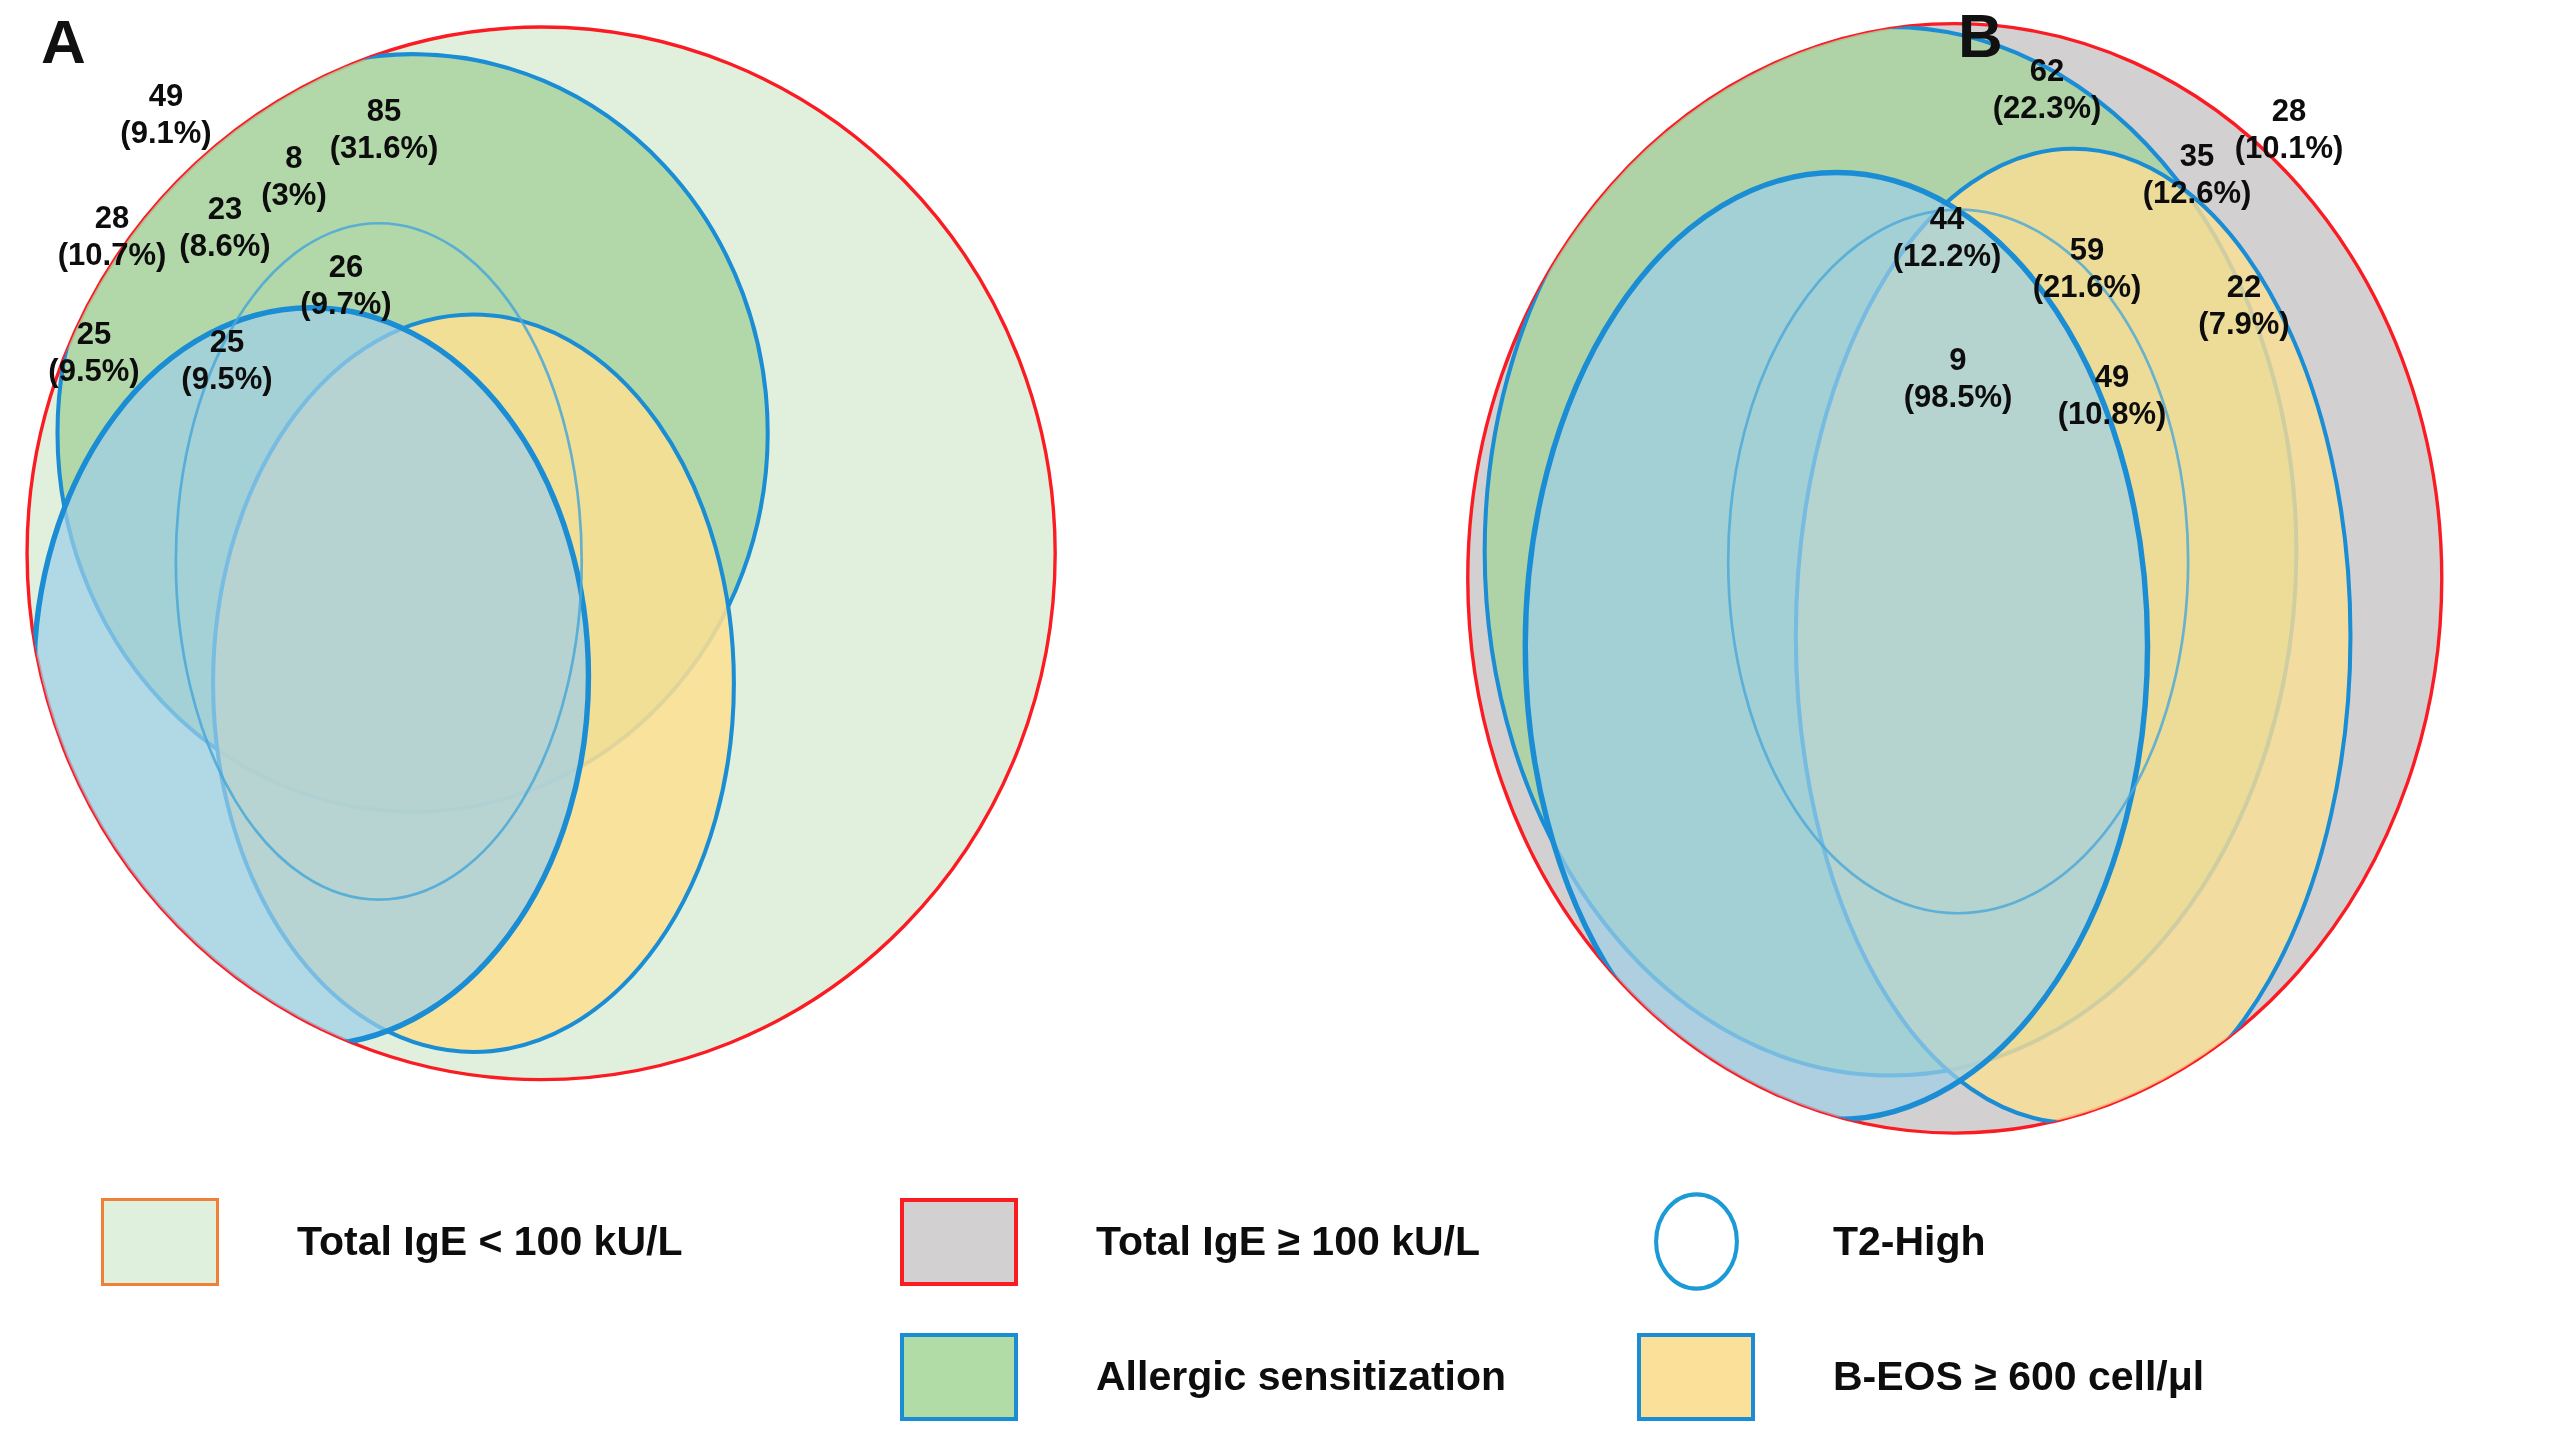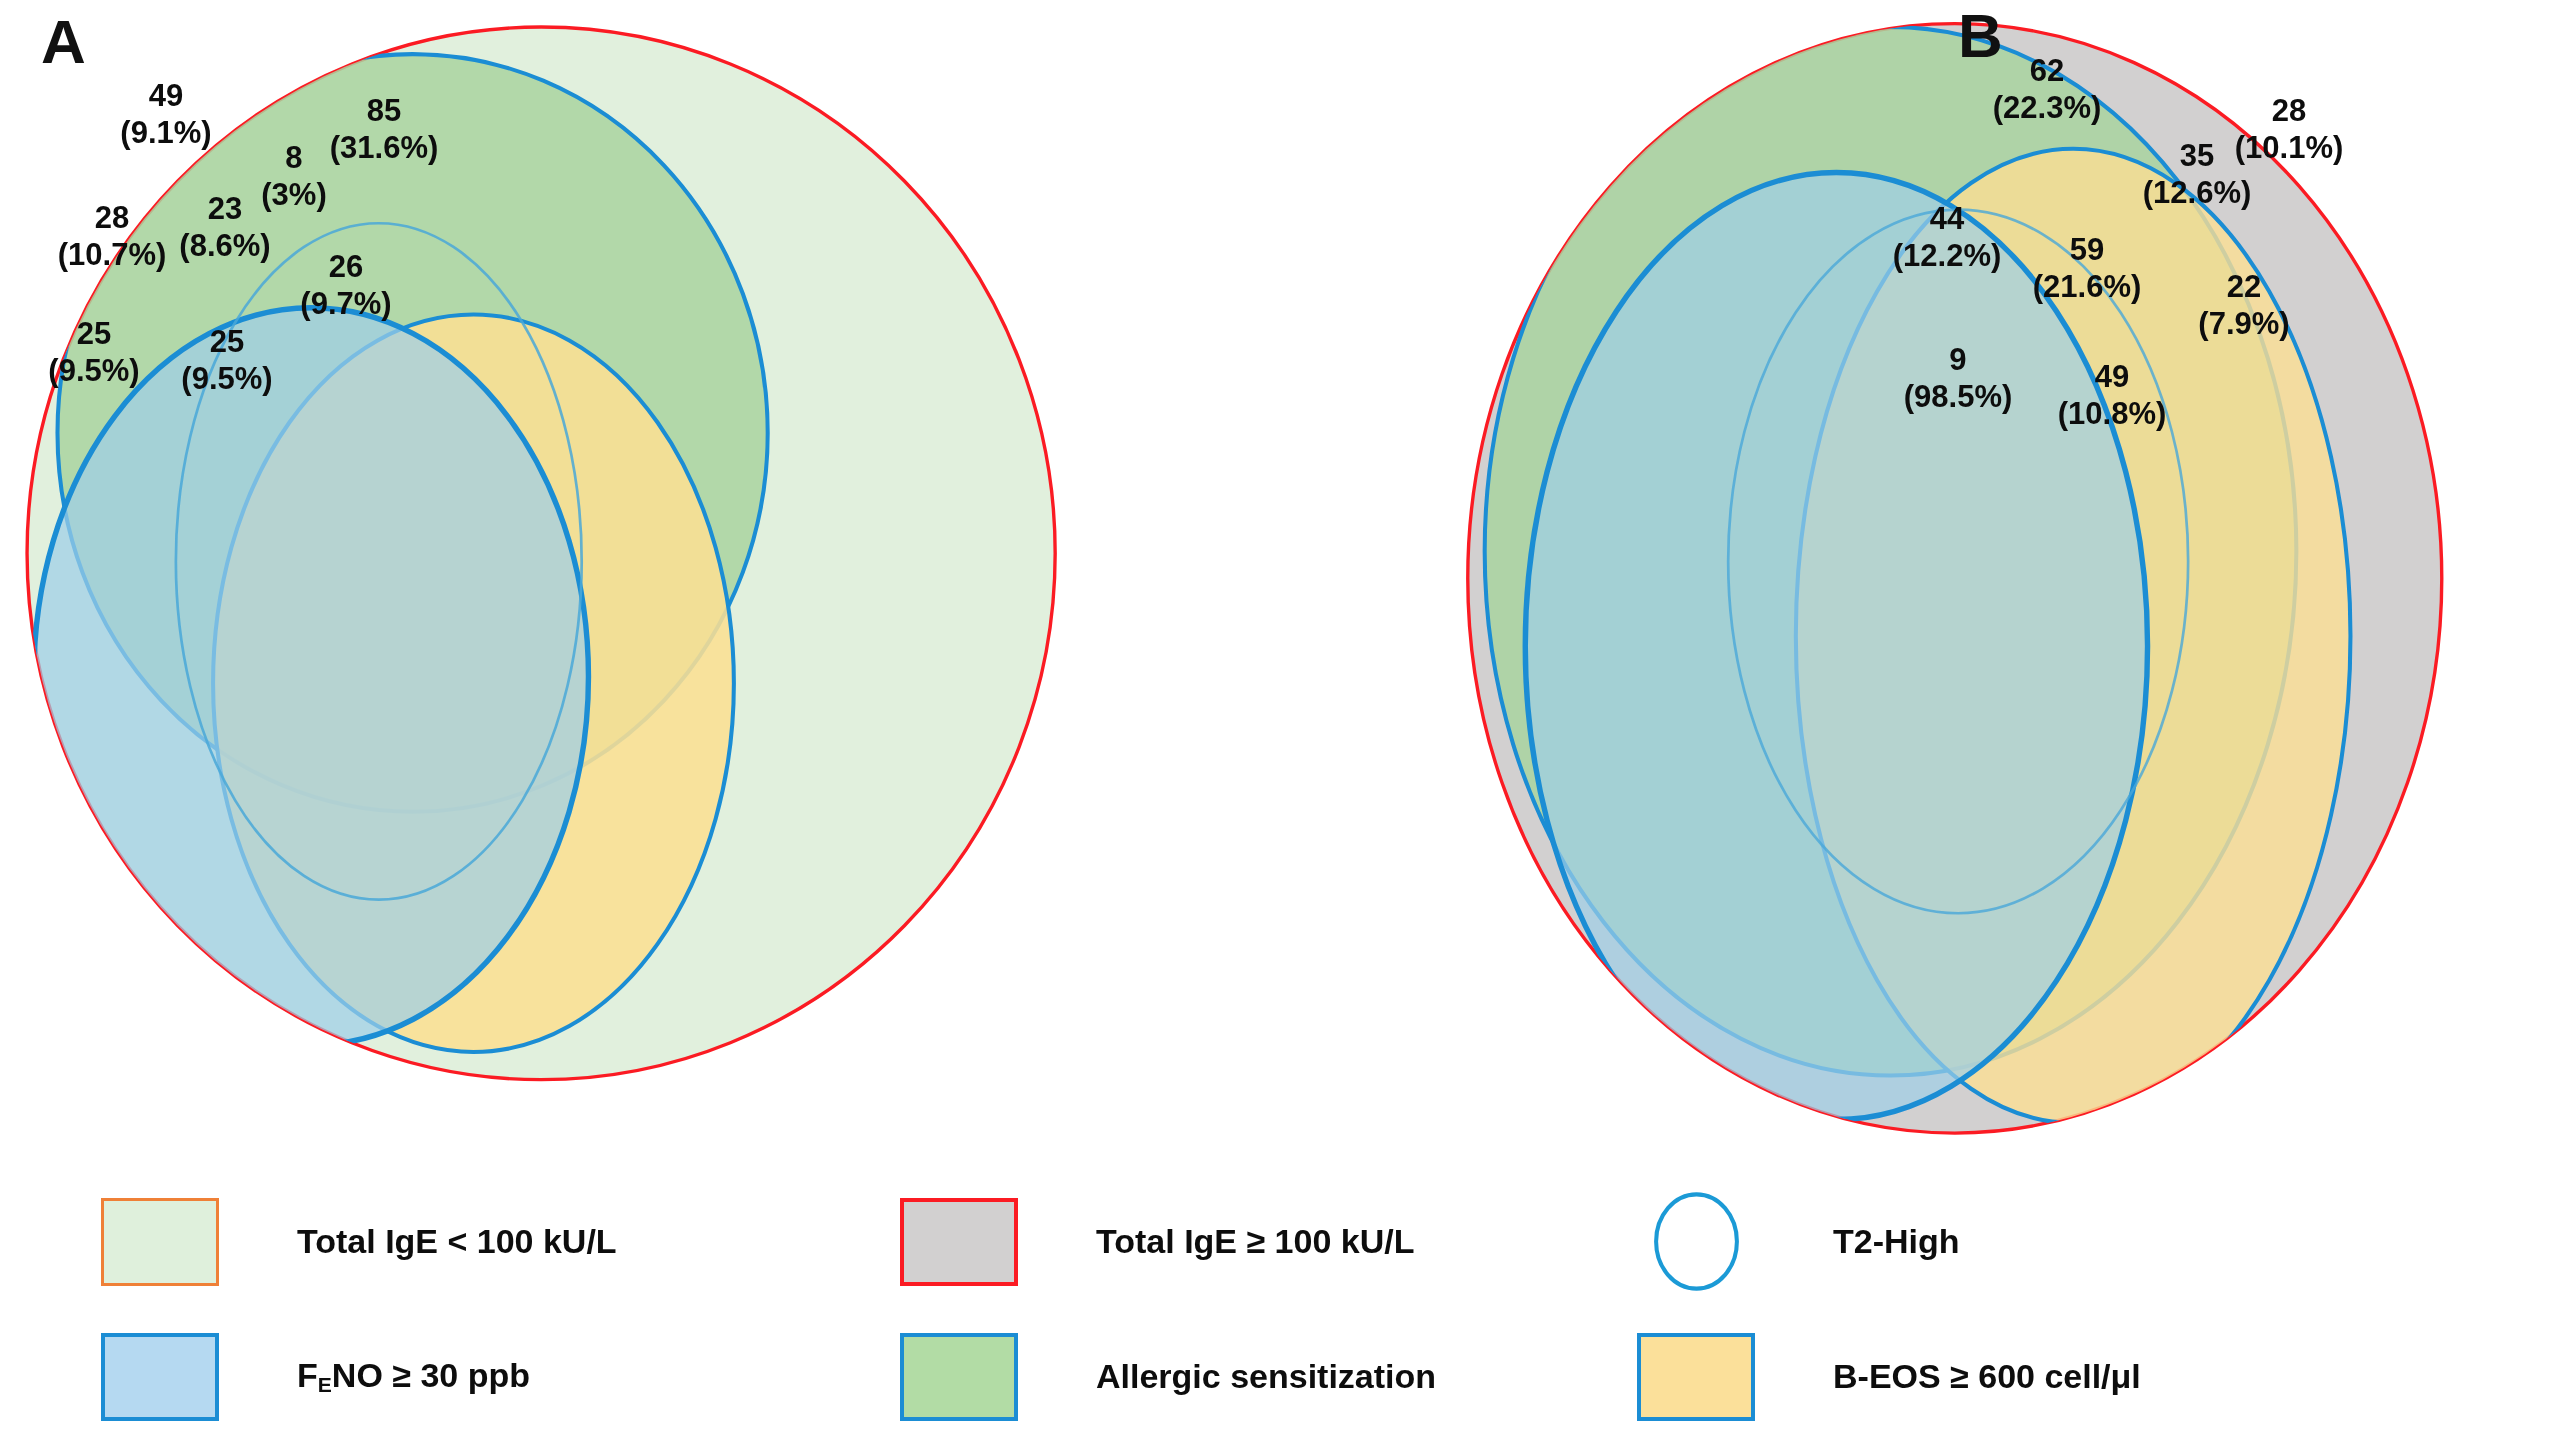--- a/index.html
+++ b/index.html
@@ -37,21 +37,21 @@
   .swatch.igelow{background:#dff0dc;border:3.4px solid #ef8037;}
   .swatch.igehigh{background:#d2d0d0;border:4px solid #fb1b23;}
   .swatch.feno{background:#b5d9f1;border:4.7px solid #1b8dd4;}
   .swatch.allerg{background:#b2dca5;border:4.7px solid #1b8dd4;}
   .swatch.beos{background:#fbe09a;border:4.7px solid #1b8dd4;}
   .swatch.t2high{
     width:118px;height:88px;border:none;background:transparent;
     display:flex;align-items:center;justify-content:center;
   }
   .legend-label{
-    margin-left:78px;font-weight:bold;font-size:34px;
+    margin-left:78px;font-weight:bold;font-size:41px;
     font-family:"Liberation Sans",sans-serif;color:#0d0d0d;white-space:nowrap;
   }
   .legend-label sub{font-size:0.62em;vertical-align:-0.22em;font-weight:bold;}
 </style>
 </head>
 <body>
 
 <div class="figure">
 
   <div class="panels">
@@ -186,24 +186,20 @@
         <div class="swatch t2high">
           <svg width="95" height="101" viewBox="0 0 140 150">
             <ellipse cx="70" cy="75" rx="60" ry="70" fill="none" stroke="#1b9ad6" stroke-width="6"></ellipse>
           </svg>
         </div>
         <div class="legend-label">T2-High</div>
       </div>
     </div>
 
     <div class="legend-row r2">
-      <div class="legend-item c1">
-        <div class="swatch feno"></div>
-        <div class="legend-label" id="feno-label">F<sub>E</sub>NO ≥ 30 ppb</div>
-      </div>
       <div class="legend-item c2">
         <div class="swatch allerg"></div>
         <div class="legend-label">Allergic sensitization</div>
       </div>
       <div class="legend-item c3">
         <div class="swatch beos"></div>
         <div class="legend-label">B-EOS ≥ 600 cell/μl</div>
       </div>
     </div>
 

